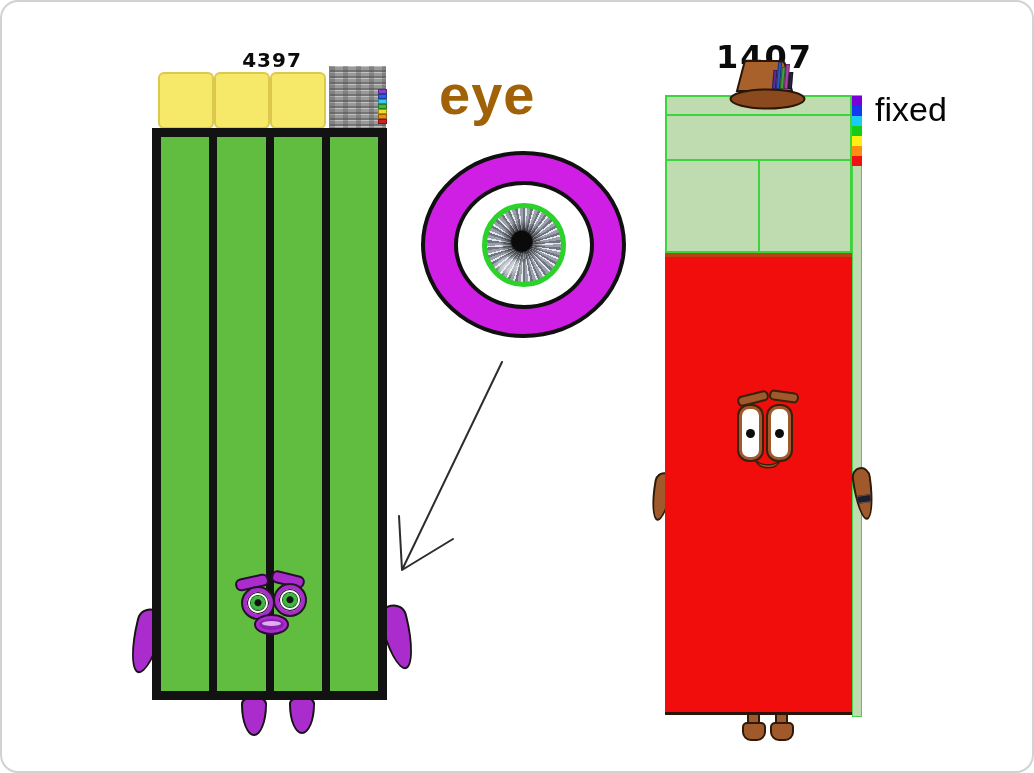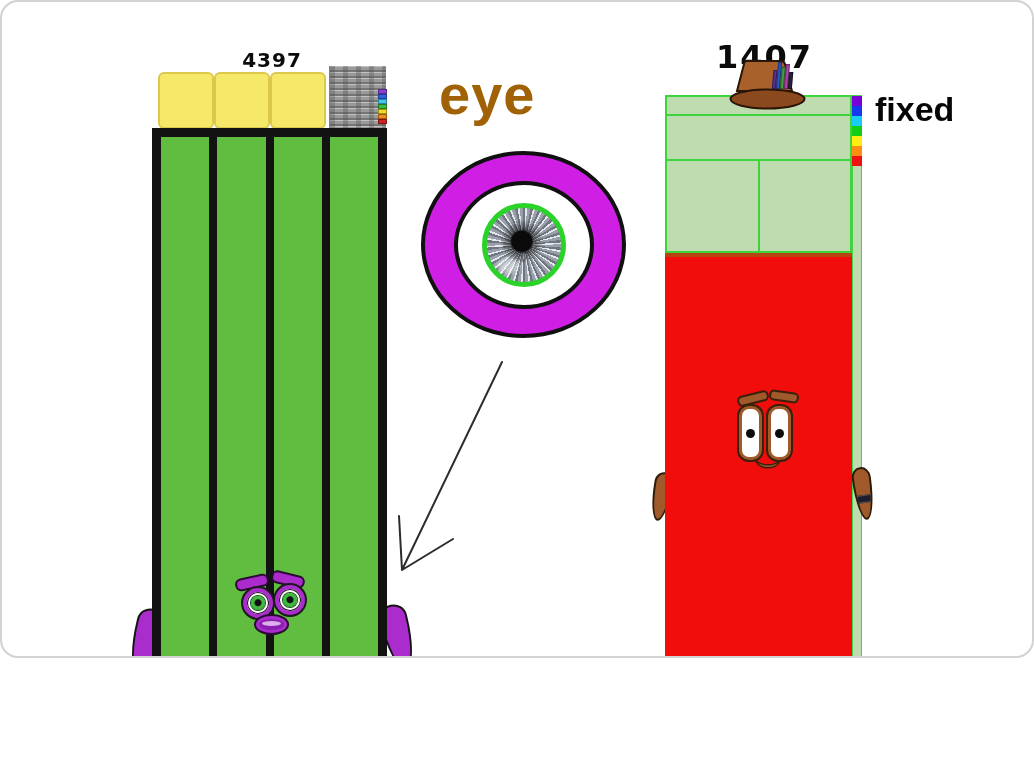--- a/index.html
+++ b/index.html
@@ -1,16 +1,16 @@
 <!DOCTYPE html>
 <html style="--canvas-border: #d2d2d2; --green-body: #61bd3f; --outline-black: #121212; --yellow-fill: #f6e96a; --yellow-border: #ddc84e; --purple: #ab2ccd; --magenta-ring: #cf1fe4; --iris-green: #2ad22a; --red-body: #f20d0d; --pale-green: #bedcb0; --grid-green: #3bd43b; --red-divider: #b84411; --brown: #a0592a;"><head>
 <meta charset="utf-8">
 <style>
   html,body{margin:0;padding:0;background:#fff;font-family:"Liberation Sans","DejaVu Sans",sans-serif;}
-  .canvas{position:relative;width:1034px;height:658px;background:#fff;border:2px solid var(--canvas-border,#d2d2d2);
+  .canvas{position:relative;width:1034px;height:773px;background:#fff;border:2px solid var(--canvas-border,#d2d2d2);
           border-radius:18px;box-sizing:border-box;overflow:hidden;}
   .abs{position:absolute;}
 
   
   .count-label{color:#0b0b0b;font-family:"DejaVu Sans",sans-serif;font-weight:700;text-align:center;}
   .label-4397{left:225px;top:46px;width:90px;font-size:20px;letter-spacing:1px;}
   .yellow-row{left:156px;top:70px;width:168px;height:57px;display:flex;}
   .yellow-row>div{flex:1;background:var(--yellow-fill,#f6e96a);border:2px solid var(--yellow-border,#ddc84e);
                   border-radius:6px;box-sizing:border-box;}
   .gray-stack{left:327px;top:64px;width:56px;height:62px;
@@ -75,21 +75,21 @@
                border:2px solid var(--grid-green,#3bd43b);box-sizing:border-box;}
   .hline1{left:663px;top:112px;width:187px;height:2px;background:var(--grid-green,#3bd43b);}
   .hline2{left:663px;top:157px;width:187px;height:2px;background:var(--grid-green,#3bd43b);}
   .vline{left:756px;top:159px;width:2px;height:92px;background:var(--grid-green,#3bd43b);}
   .red-body{left:663px;top:251px;width:187px;height:462px;background:var(--red-body,#f20d0d);
             border-top:4px solid var(--red-divider,#b84411);border-bottom:3px solid #2e1408;box-sizing:border-box;z-index:2;}
   .side-strip{left:850px;top:93px;width:10px;height:622px;background:var(--pale-green,#bedcb0);
               border:1px solid #4ad04a;box-sizing:border-box;}
   .rainbow-strip{left:850px;top:94px;width:10px;display:flex;flex-direction:column;z-index:2;}
   .rainbow-strip>div{height:10px;width:100%;}
-  .fixed-label{left:873px;top:88px;font-size:34px;font-weight:700;color:#060606;text-align:right;}
+  .fixed-label{left:873px;top:88px;font-size:34px;font-weight:400;color:#060606;text-align:right;}
 
   .b-brow{background:var(--brown,#a0592a);border:2px solid #3a200a;border-radius:5px;height:7px;z-index:3;}
   .b-eye{width:23px;height:54px;border-radius:10px;background:#fff;border:3px solid var(--brown,#a0592a);
          box-shadow:0 0 0 2px #3a200a;box-sizing:border-box;display:flex;align-items:center;justify-content:center;z-index:3;}
   .b-pupil{width:9px;height:9px;border-radius:50%;background:#0c0c0c;}
   .mouth-svg{left:752px;top:456px;width:28px;height:14px;z-index:3;}
 
   .b-drop{background:var(--brown,#a0592a);border:2px solid #2e1a08;
           border-radius:48% 48% 50% 50% / 20% 20% 78% 78%;box-sizing:border-box;}
   .arm-l-1407{left:650px;top:470px;width:19px;height:49px;transform:rotate(10deg);z-index:1;}

